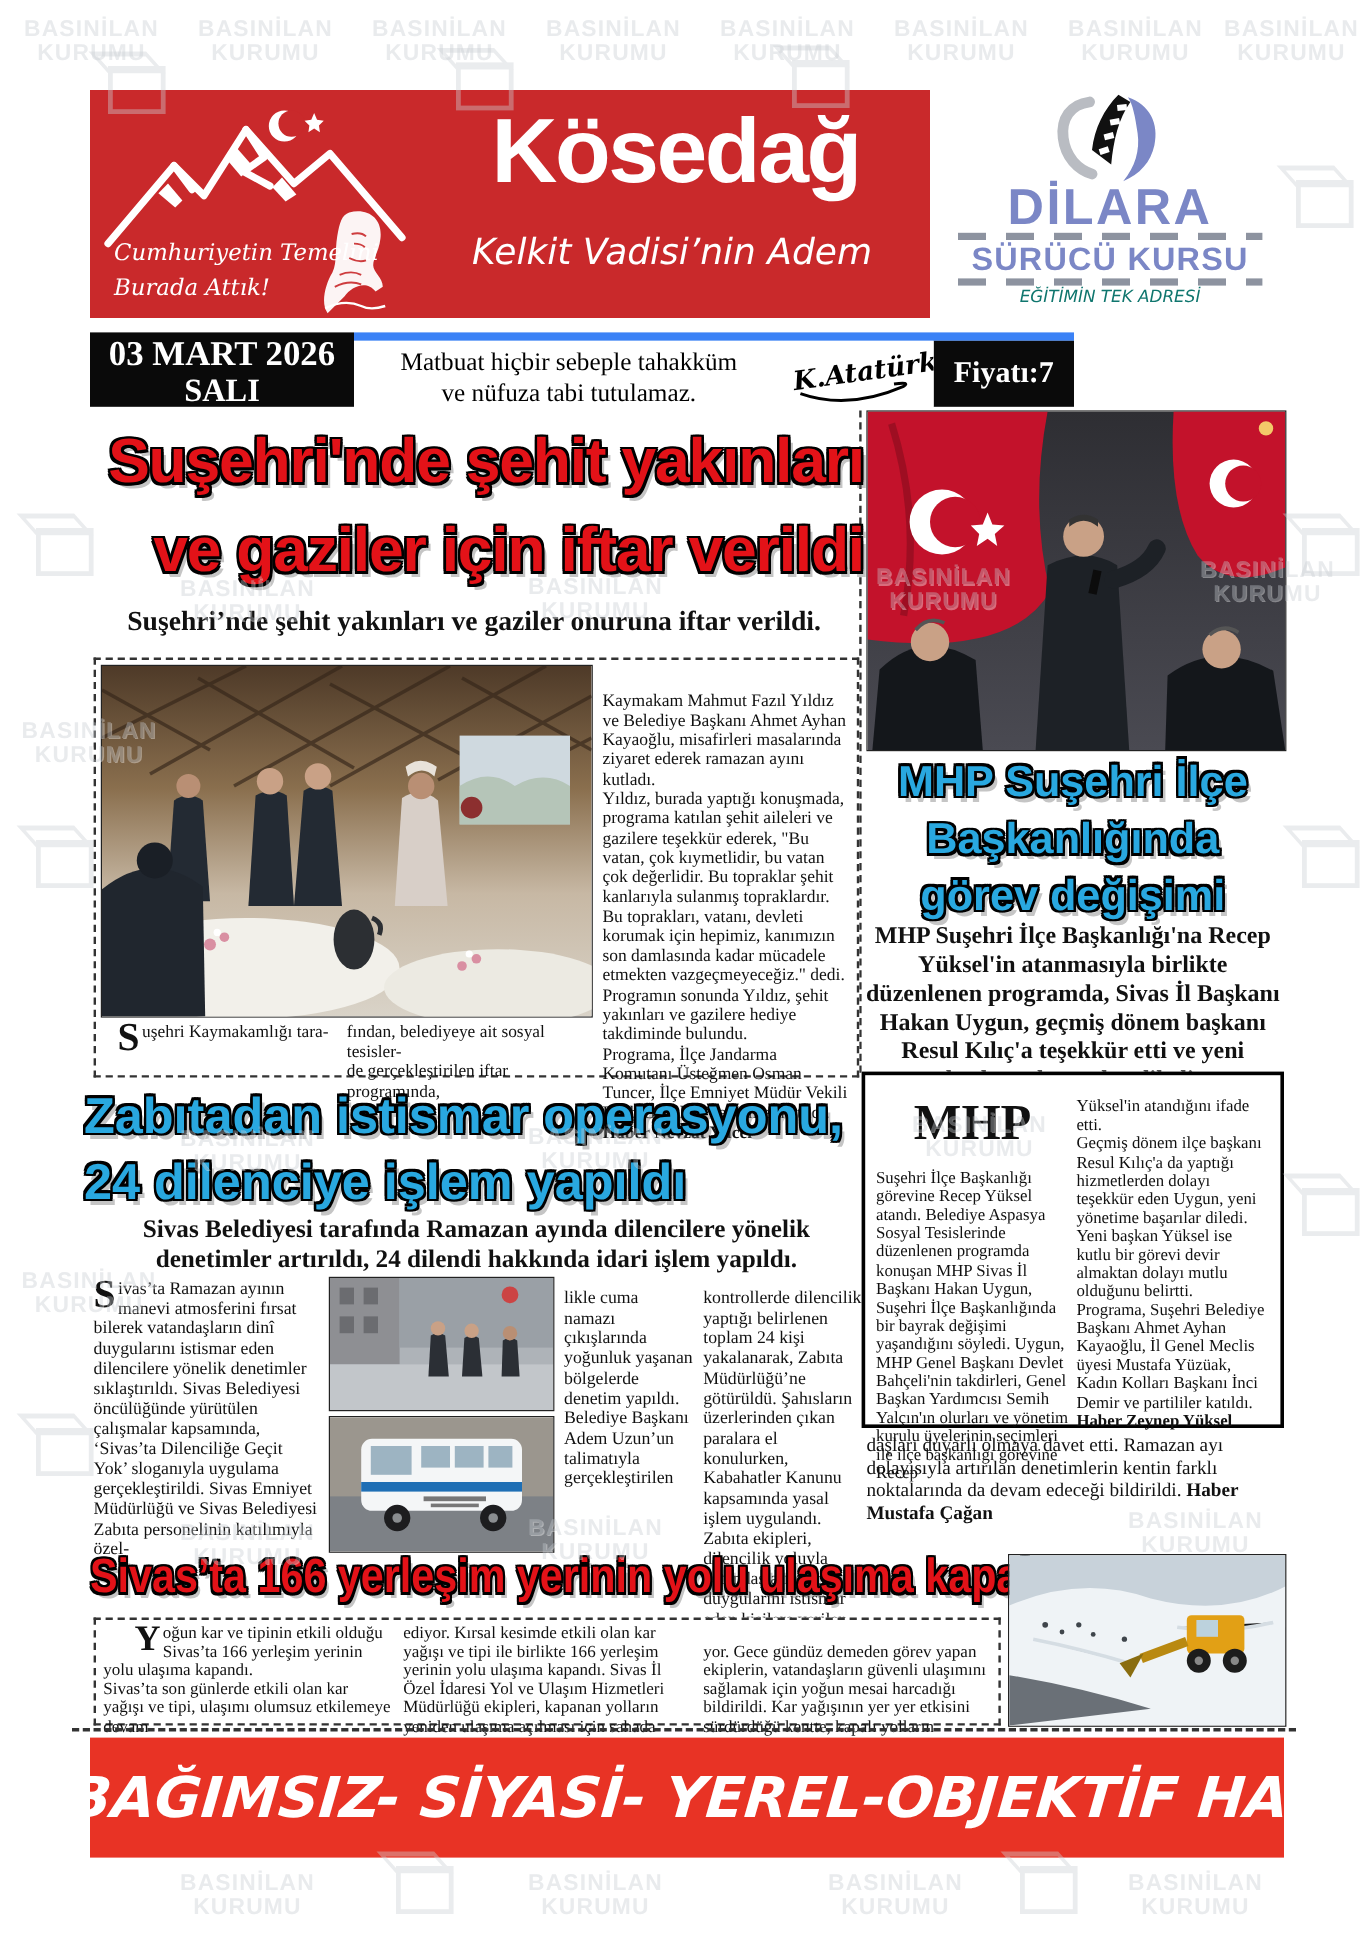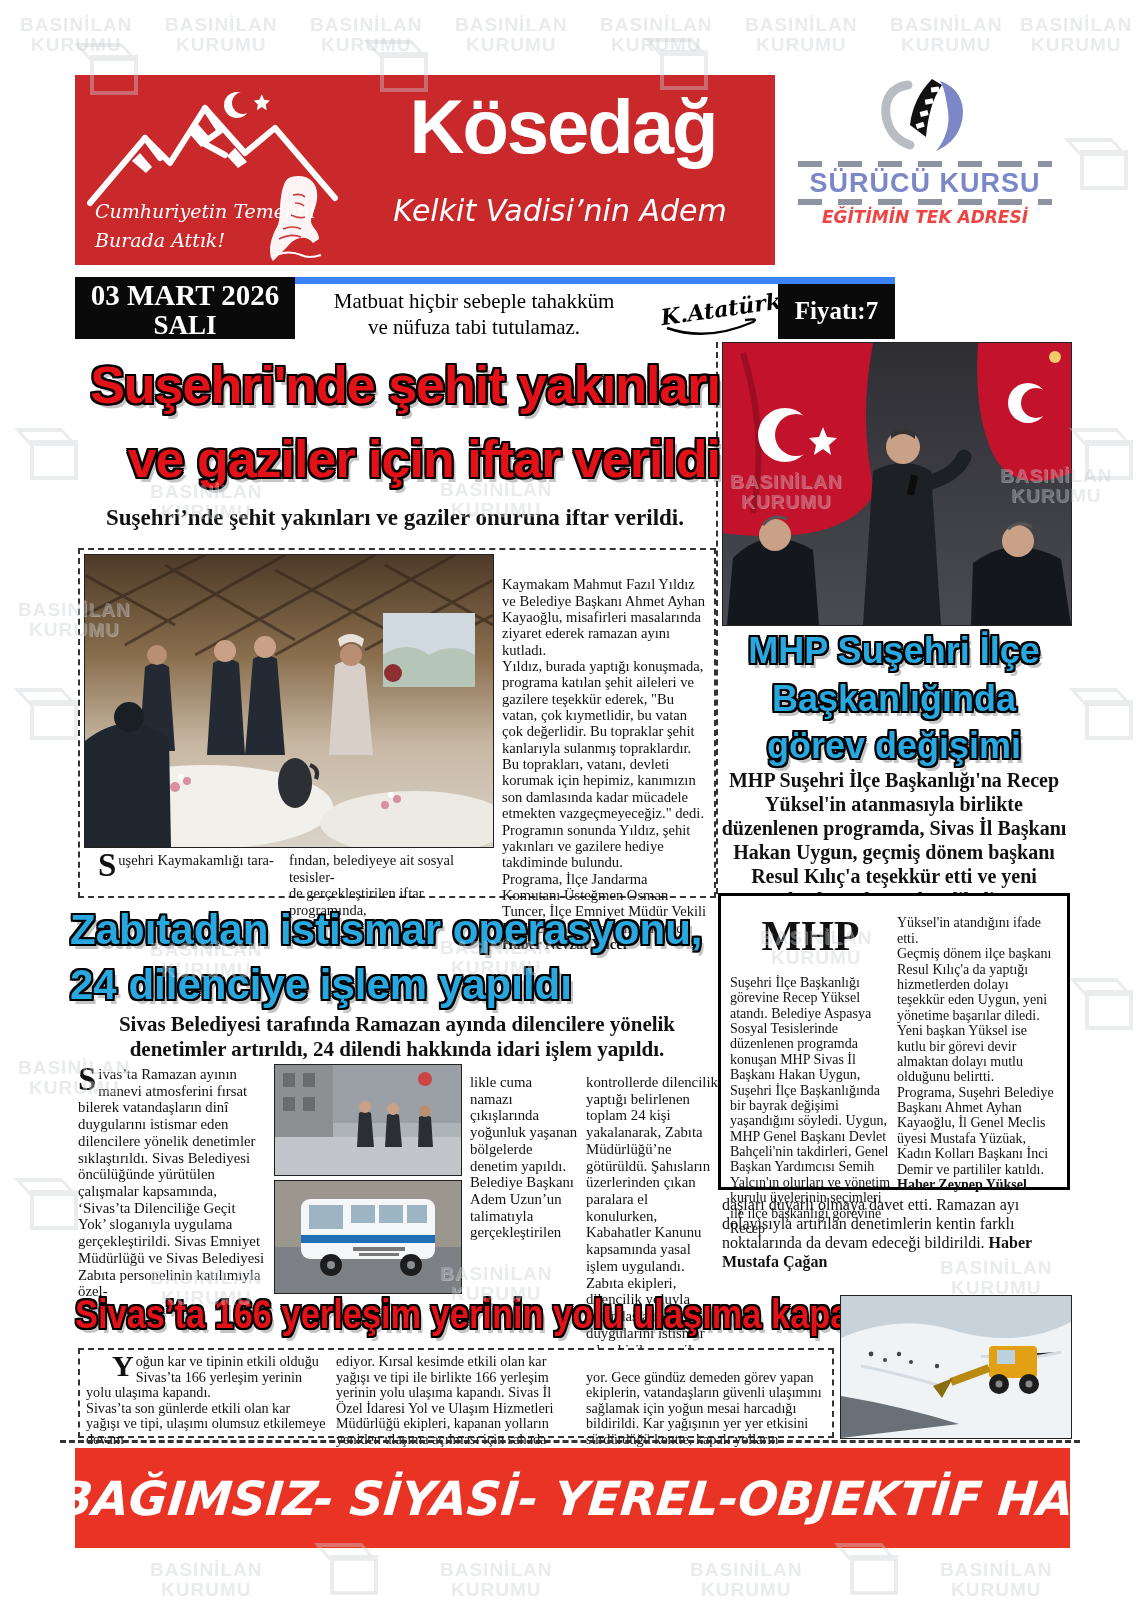--- a/index.html
+++ b/index.html
@@ -26,21 +26,21 @@
       font-family:"DejaVu Serif",serif;white-space:pre-line;line-height:1.5;}
   .m-logo{position:absolute;left:10px;top:8px;}
   .m-ata{position:absolute;left:178px;top:98px;}
 
   
   .adbox{position:absolute;left:780px;top:75px;width:290px;height:190px;background:#fff;z-index:2;text-align:center;}
   .ad-logo{margin-top:2px;}
   .ad-brand{color:#7b87c6;font-size:42px;font-weight:800;letter-spacing:2px;line-height:.9;margin-top:-6px;}
   .ad-line2{color:#7b87c6;font-size:27px;font-weight:800;letter-spacing:1px;line-height:1.05;}
   .dashrow{height:6px;margin:2px 18px;background:repeating-linear-gradient(90deg,#8d93a0 0 24px,transparent 24px 40px);}
-  .ad-tag{color:#ef4444;font-size:17px;font-weight:bold;font-style:italic;font-family:"DejaVu Sans",sans-serif;margin-top:2px;}
+  .ad-tag{color:#0f766e;font-size:14px;font-weight:normal;font-style:italic;font-family:"DejaVu Sans",sans-serif;margin-top:2px;}
 
   
   .dateline{position:absolute;left:75px;top:277px;width:820px;height:62px;display:flex;z-index:2;}
   .datebox{width:220px;background:#0a0a0a;color:#fff;text-align:center;
       font-family:"Liberation Serif",serif;font-weight:bold;}
   .datebox .d1{font-size:29px;line-height:1.15;margin-top:2px;}
   .datebox .d2{font-size:27px;line-height:1.0;}
   .dl-right{flex:1;display:flex;border-top:7px solid #3b82f6;}
   .motto{width:358px;background:#fff;color:#000;text-align:center;font-family:"Liberation Serif",serif;
       font-size:21px;line-height:1.25;white-space:pre-line;padding-top:4px;}
@@ -276,20 +276,21 @@
         <path d="M70,4 C88,10 96,26 92,44 C89,58 80,68 66,74 C76,62 80,48 78,34 C76,20 74,10 70,4 Z" fill="#7b87c6"></path>
         <path d="M62,2 C50,14 42,30 40,48 L56,60 C58,40 62,22 72,8 Z" fill="#111"></path>
         <g fill="#fff">
           <rect x="46" y="46" width="8" height="5" transform="rotate(-18 50 48)"></rect>
           <rect x="50" y="34" width="8" height="5" transform="rotate(-14 54 36)"></rect>
           <rect x="55" y="22" width="8" height="5" transform="rotate(-10 59 24)"></rect>
           <rect x="61" y="10" width="8" height="5" transform="rotate(-6 65 12)"></rect>
         </g>
       </svg>
     </div>
+    <div class="ad-brand">DİLARA</div>
     <div class="dashrow"></div>
     <div class="ad-line2">SÜRÜCÜ KURSU</div>
     <div class="dashrow"></div>
     <div class="ad-tag">EĞİTİMİN TEK ADRESİ</div>
   </div>
 
   <div class="dateline">
     <div class="datebox">
       <div class="d1">03 MART 2026</div>
       <div class="d2">SALI</div>

